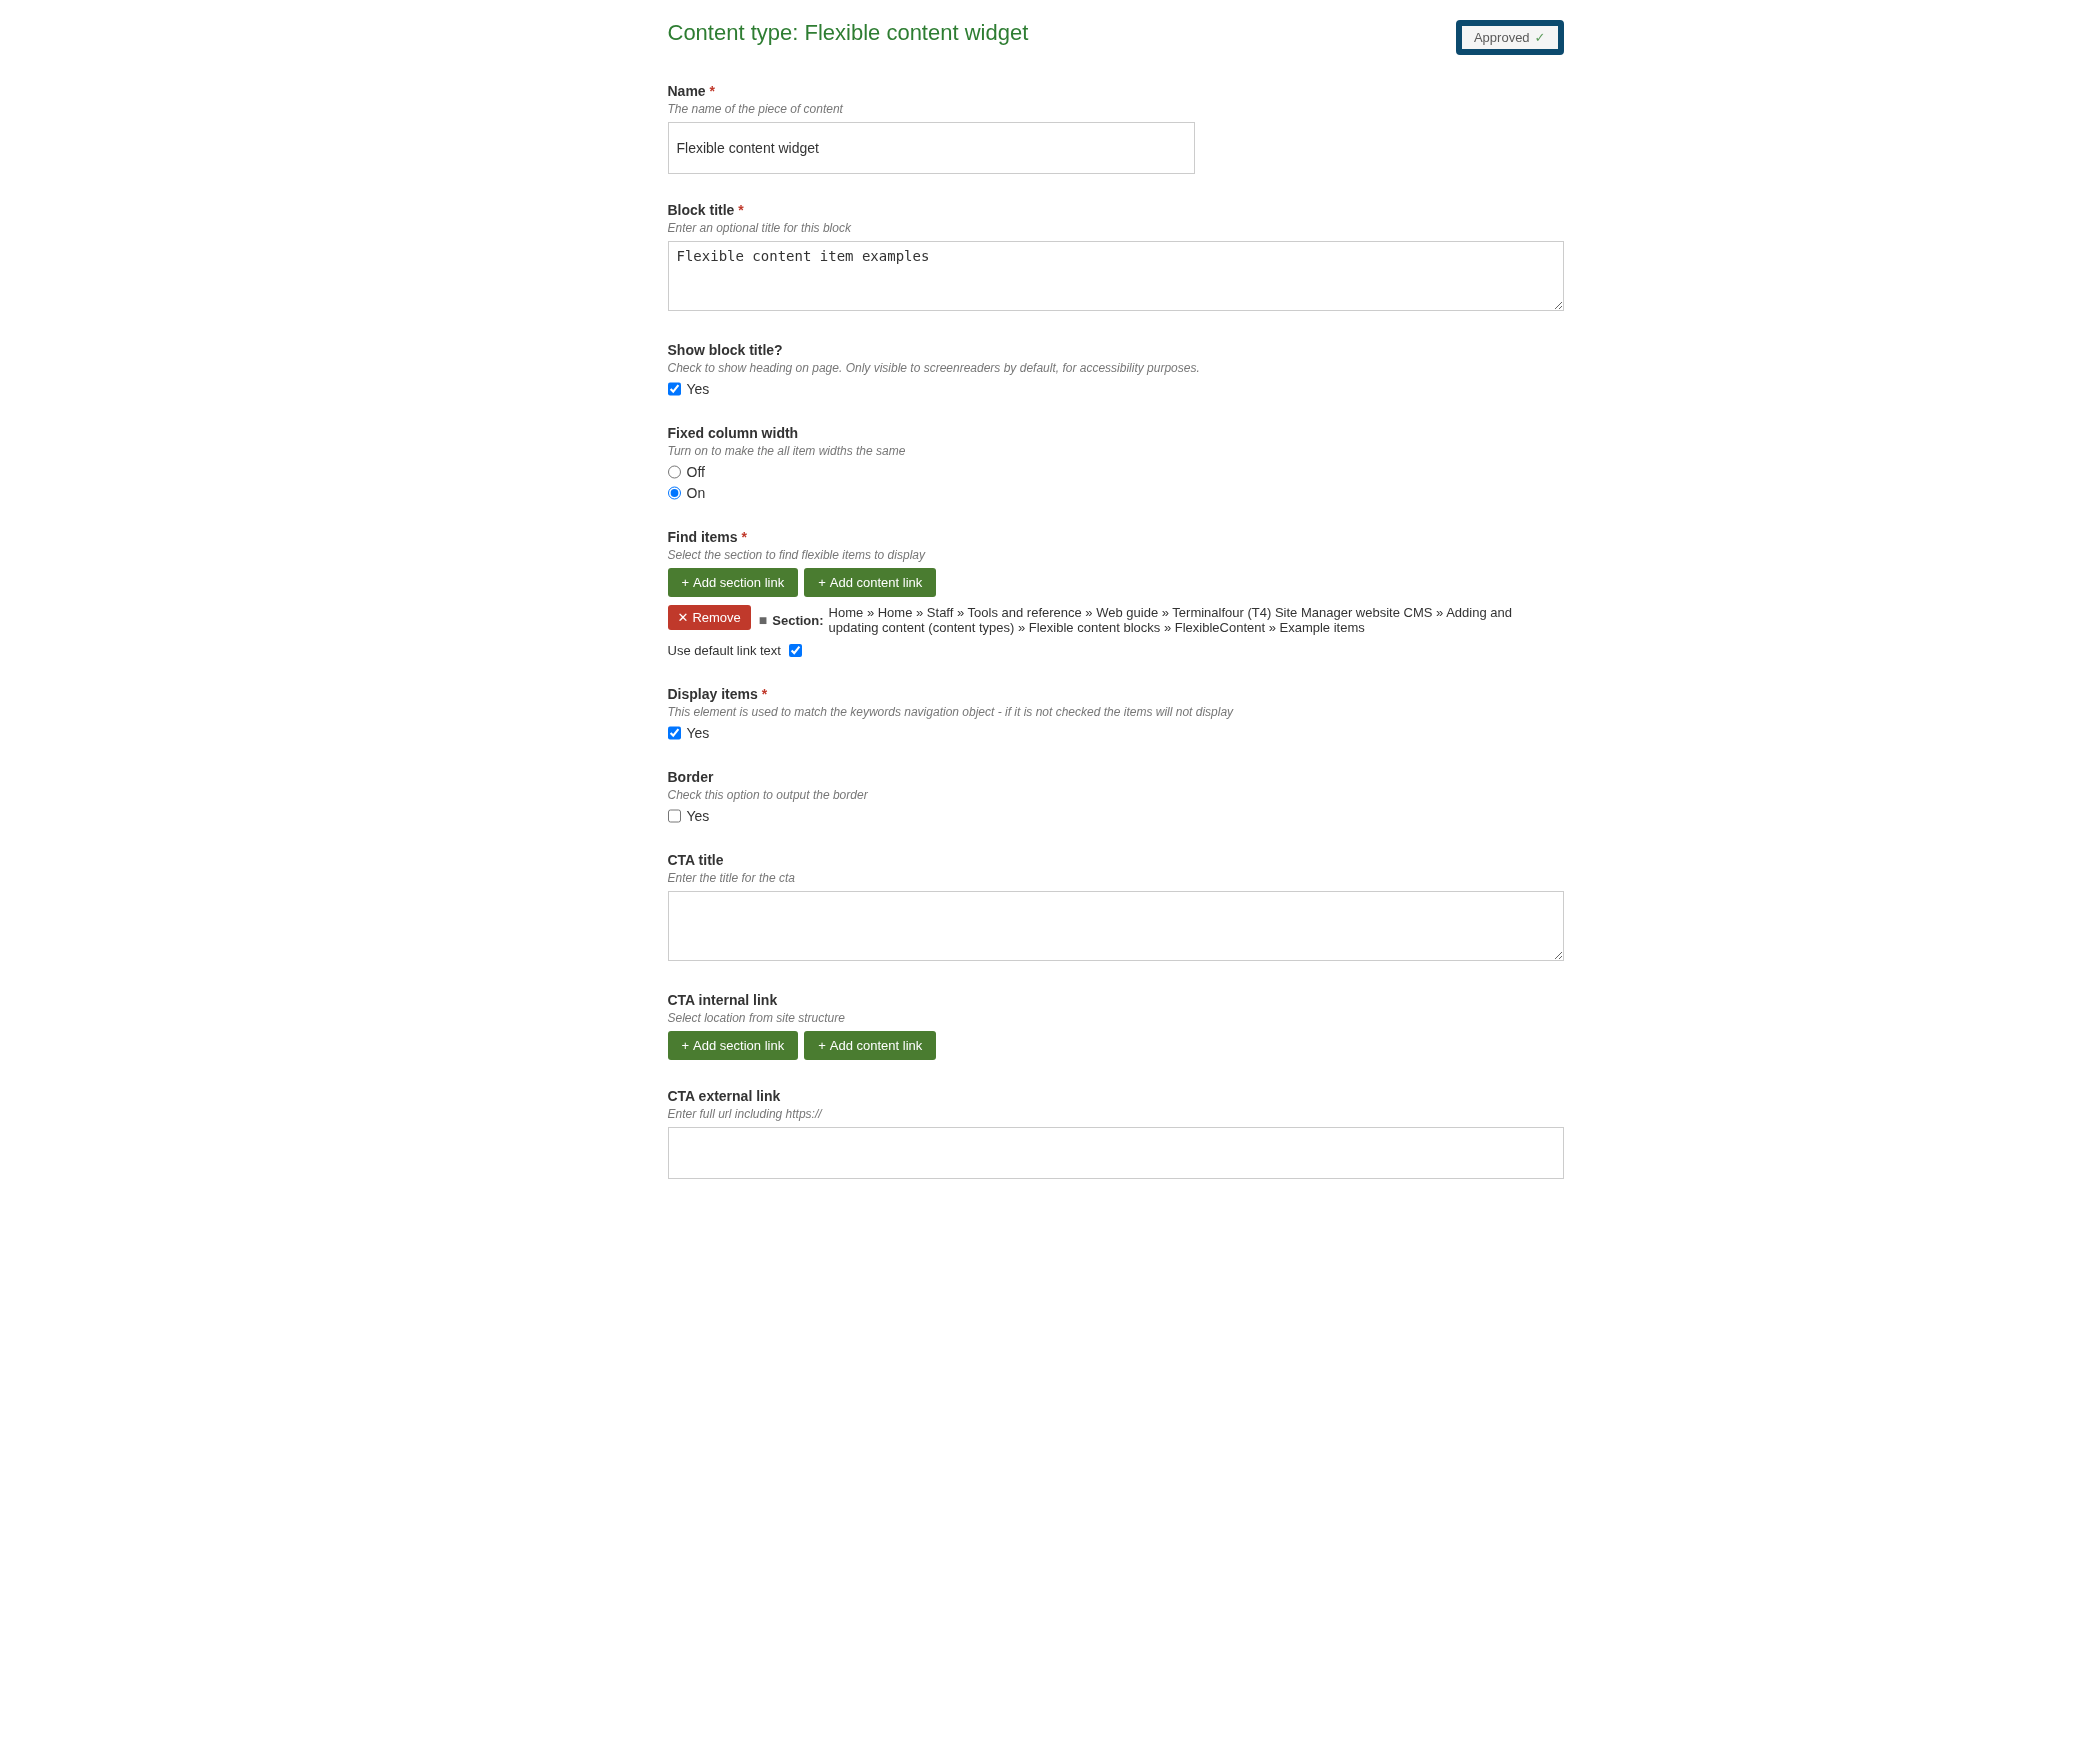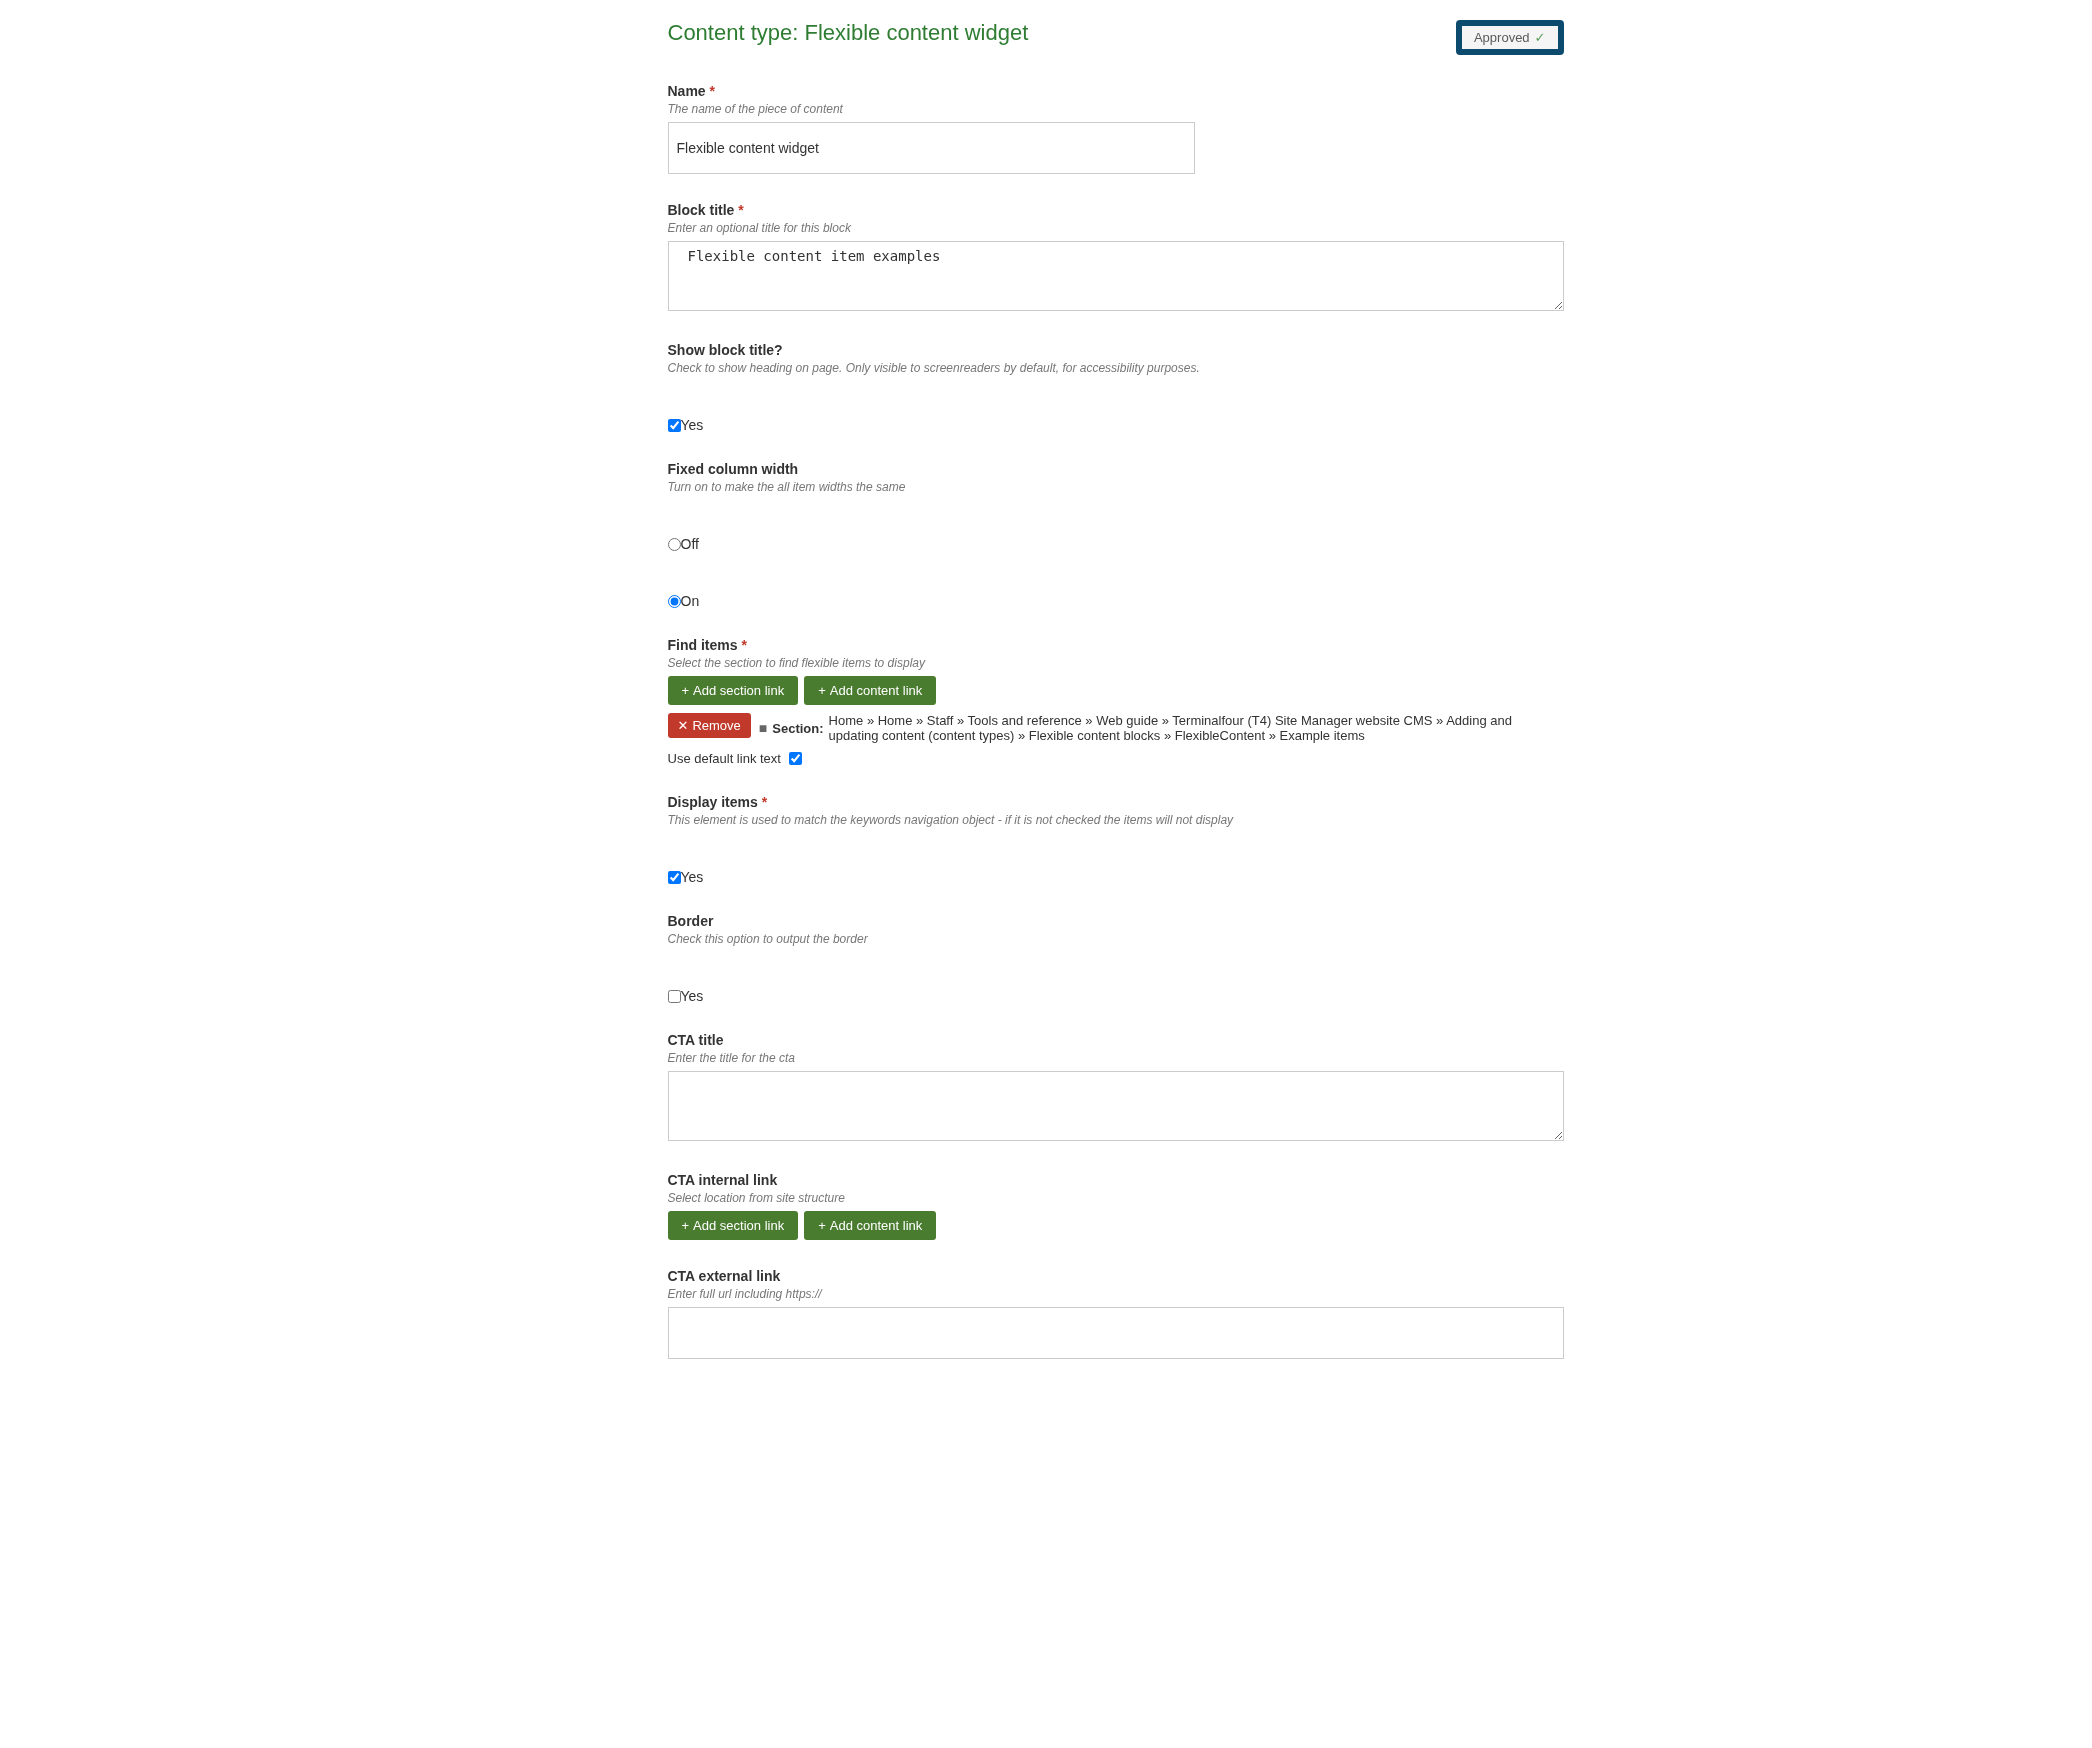--- a/index.html
+++ b/index.html
@@ -64,37 +64,36 @@
       padding: 17px 8px;
       font-size: 14px;
       color: #333;
       outline: none;
     }
     .textarea-input {
       width: 100%;
       max-width: 955px;
       min-height: 70px;
       border: 1px solid #ccc;
-      padding: 6px 19px;
+      padding: 6px 8px;
       font-size: 14px;
       color: #333;
       outline: none;
       resize: vertical;
     }
     .radio-group, .checkbox-group {
       display: flex;
       flex-direction: column;
       gap: 5px;
       margin-top: 4px;
     }
     .radio-item, .checkbox-item {
       display: flex;
-      align-items: center;
-      font-size: 14px;
-      margin-top: 36px;
+      gap: 6px;
+      font-size: 14px;
     }
     .btn-group {
       display: flex;
       gap: 6px;
       margin-top: 6px;
       flex-wrap: wrap;
     }
     .btn-green {
       background: #4a7c30;
       color: #fff;

